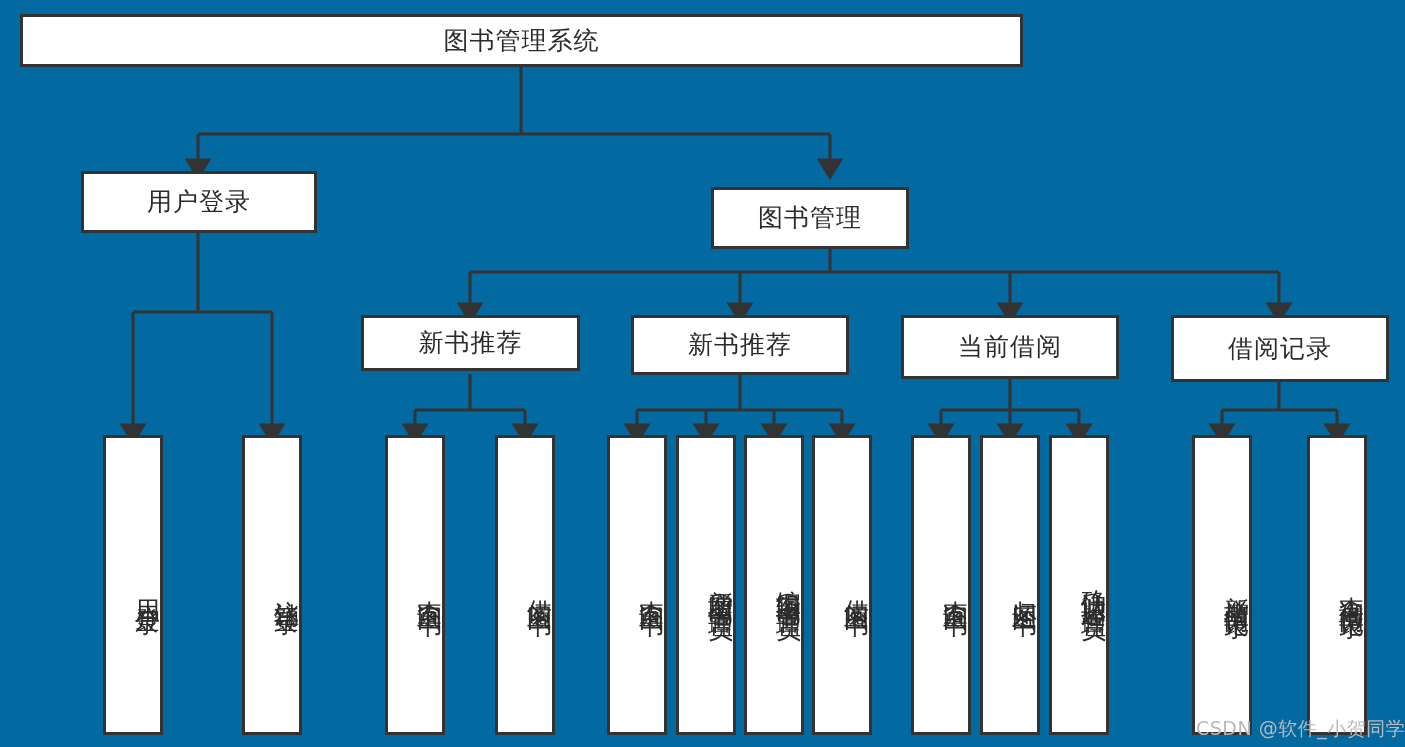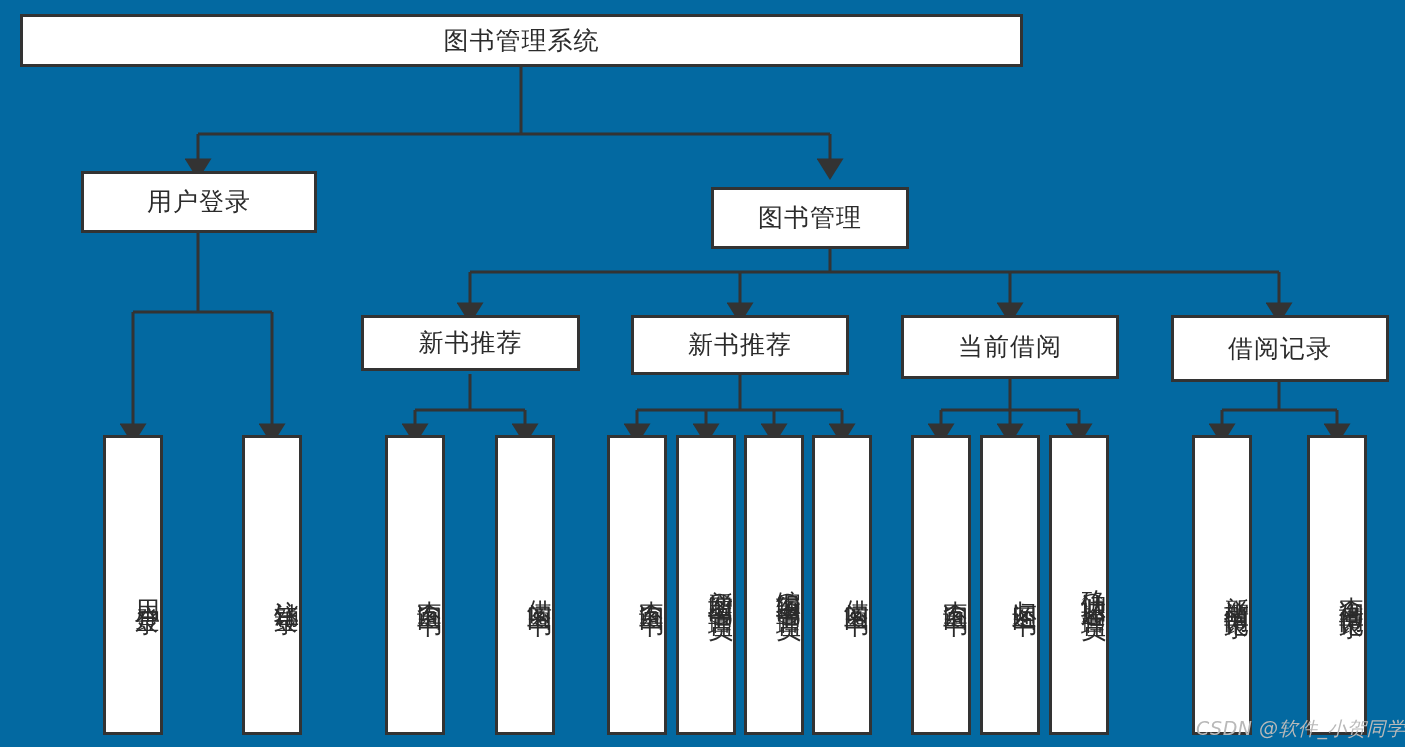--- a/index.html
+++ b/index.html
@@ -178,15 +178,15 @@
     <span class="label">确认归还（管理员）</span>
   </div>
 
   <div class="node vert" style="left:1192px; top:435px; width:60px; height:300px;">
     <span class="label">新增借阅记录</span>
   </div>
   <div class="node vert" style="left:1307px; top:435px; width:60px; height:300px;">
     <span class="label">查询借阅记录</span>
   </div>
 
-  <div class="watermark" style="left:1196px; top:716px;font-style:italic;">CSDN @软件_小贺同学</div>
+  <div class="watermark" style="left:1196px; top:716px;">CSDN @软件_小贺同学</div>
 
 </div>
 
 </body></html>

